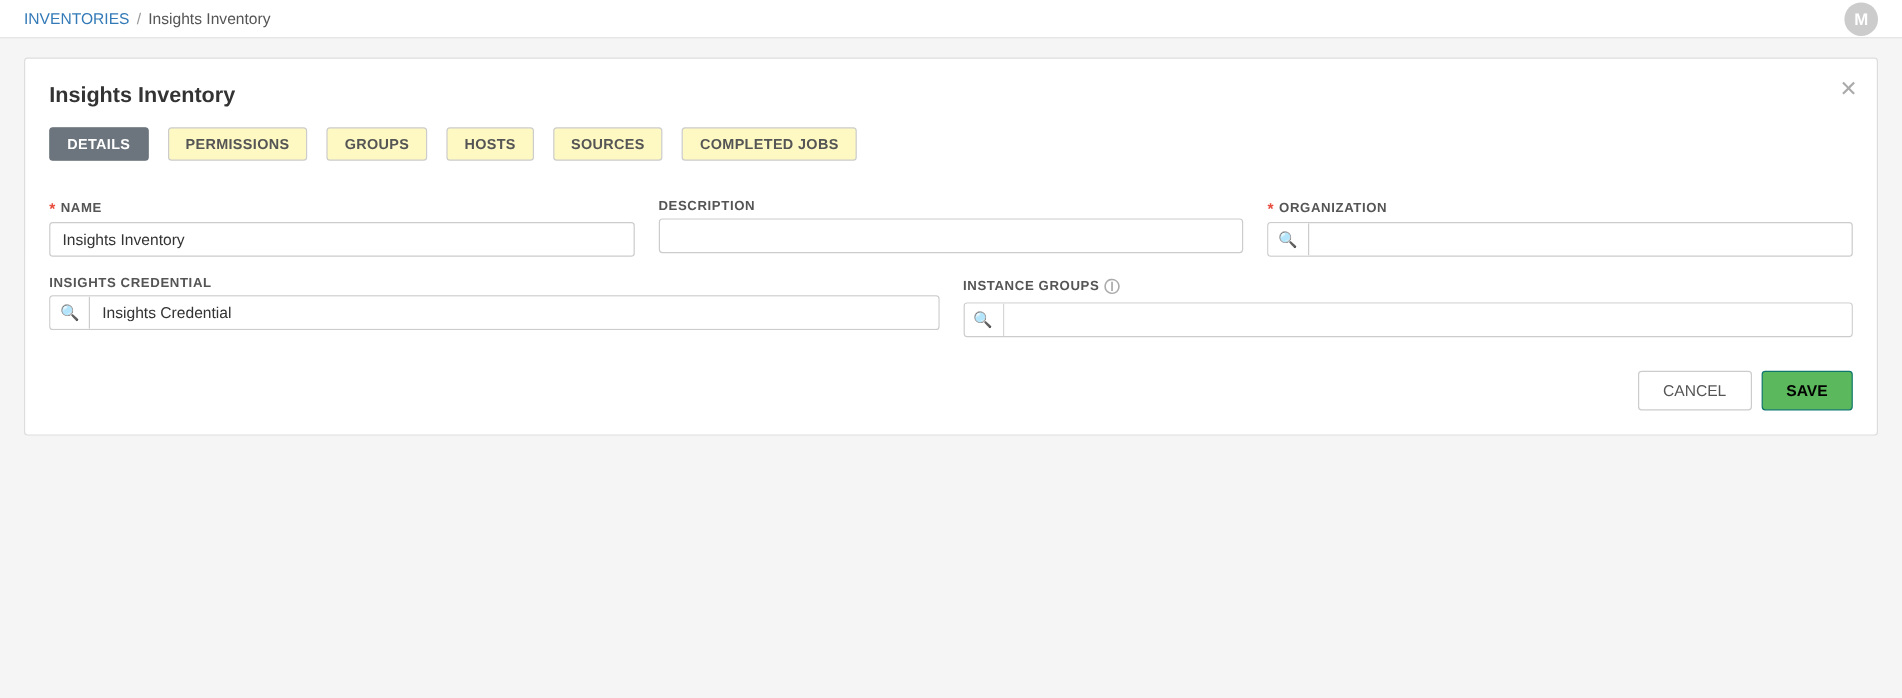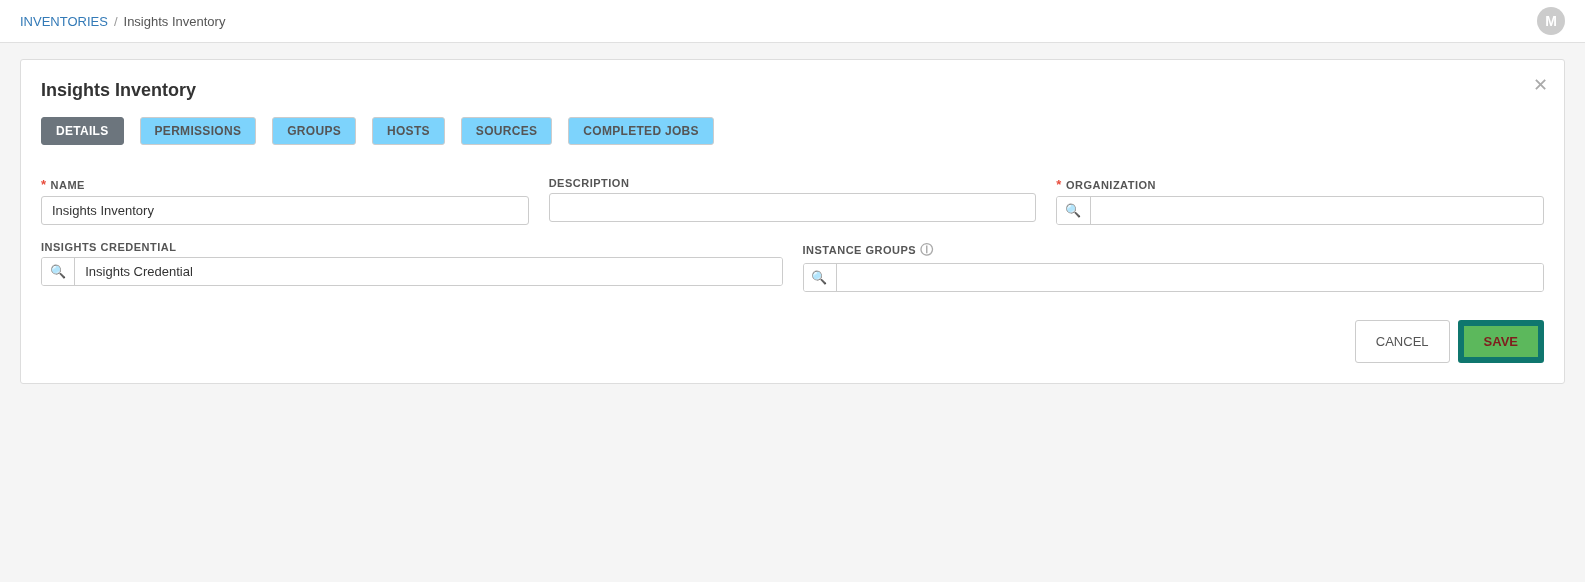--- a/index.html
+++ b/index.html
@@ -9,21 +9,21 @@
       background: #f5f5f5;
       color: #333;
     }
     .top-bar {
       display: flex;
       align-items: center;
       justify-content: space-between;
       background: #fff;
       padding: 8px 20px;
       border-bottom: 1px solid #e0e0e0;
-      height: 43px;
+      height: 32px;
     }
     .breadcrumb {
       display: flex;
       align-items: center;
       gap: 6px;
       font-size: 13px;
     }
     .breadcrumb-link {
       color: #337ab7;
       text-decoration: none;
@@ -75,21 +75,21 @@
     .tabs {
       display: flex;
       gap: 16px;
       margin-bottom: 32px;
       flex-wrap: wrap;
     }
     .tab {
       padding: 6px 14px;
       border: 1px solid #ccc;
       border-radius: 3px;
-      background: #7dd3fc;
+      background: #fef9c3;
       cursor: pointer;
       font-size: 12px;
       font-weight: 600;
       color: #555;
       letter-spacing: 0.3px;
     }
     .tab.active {
       background: #6c757d;
       color: #fff;
       border-color: #6c757d;
@@ -265,24 +265,24 @@
       border: 1px solid #ccc;
       border-radius: 3px;
       background: #fff;
       color: #555;
       font-size: 13px;
       cursor: pointer;
       font-weight: 500;
     }
     .btn-save {
       padding: 8px 20px;
-      border: 6px solid #0f766e;
+      border: 1px solid #0f766e;
       border-radius: 3px;
       background: #5cb85c;
-      color: #7f1d1d;
+      color: #000000;
       font-size: 13px;
       cursor: pointer;
       font-weight: 600;
     }
   </style>
 </head>
 <body>
 
 <div class="top-bar">
   <div class="breadcrumb">

